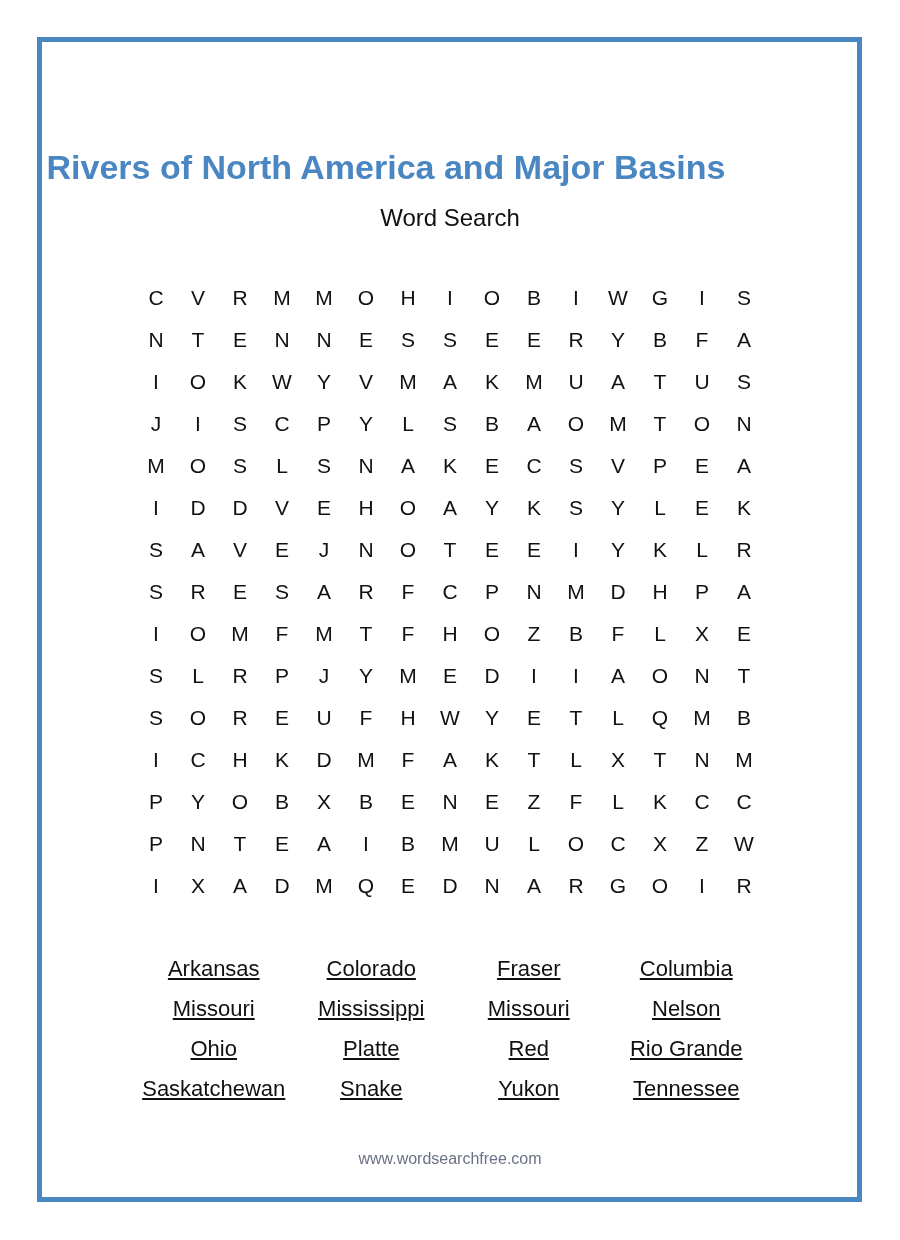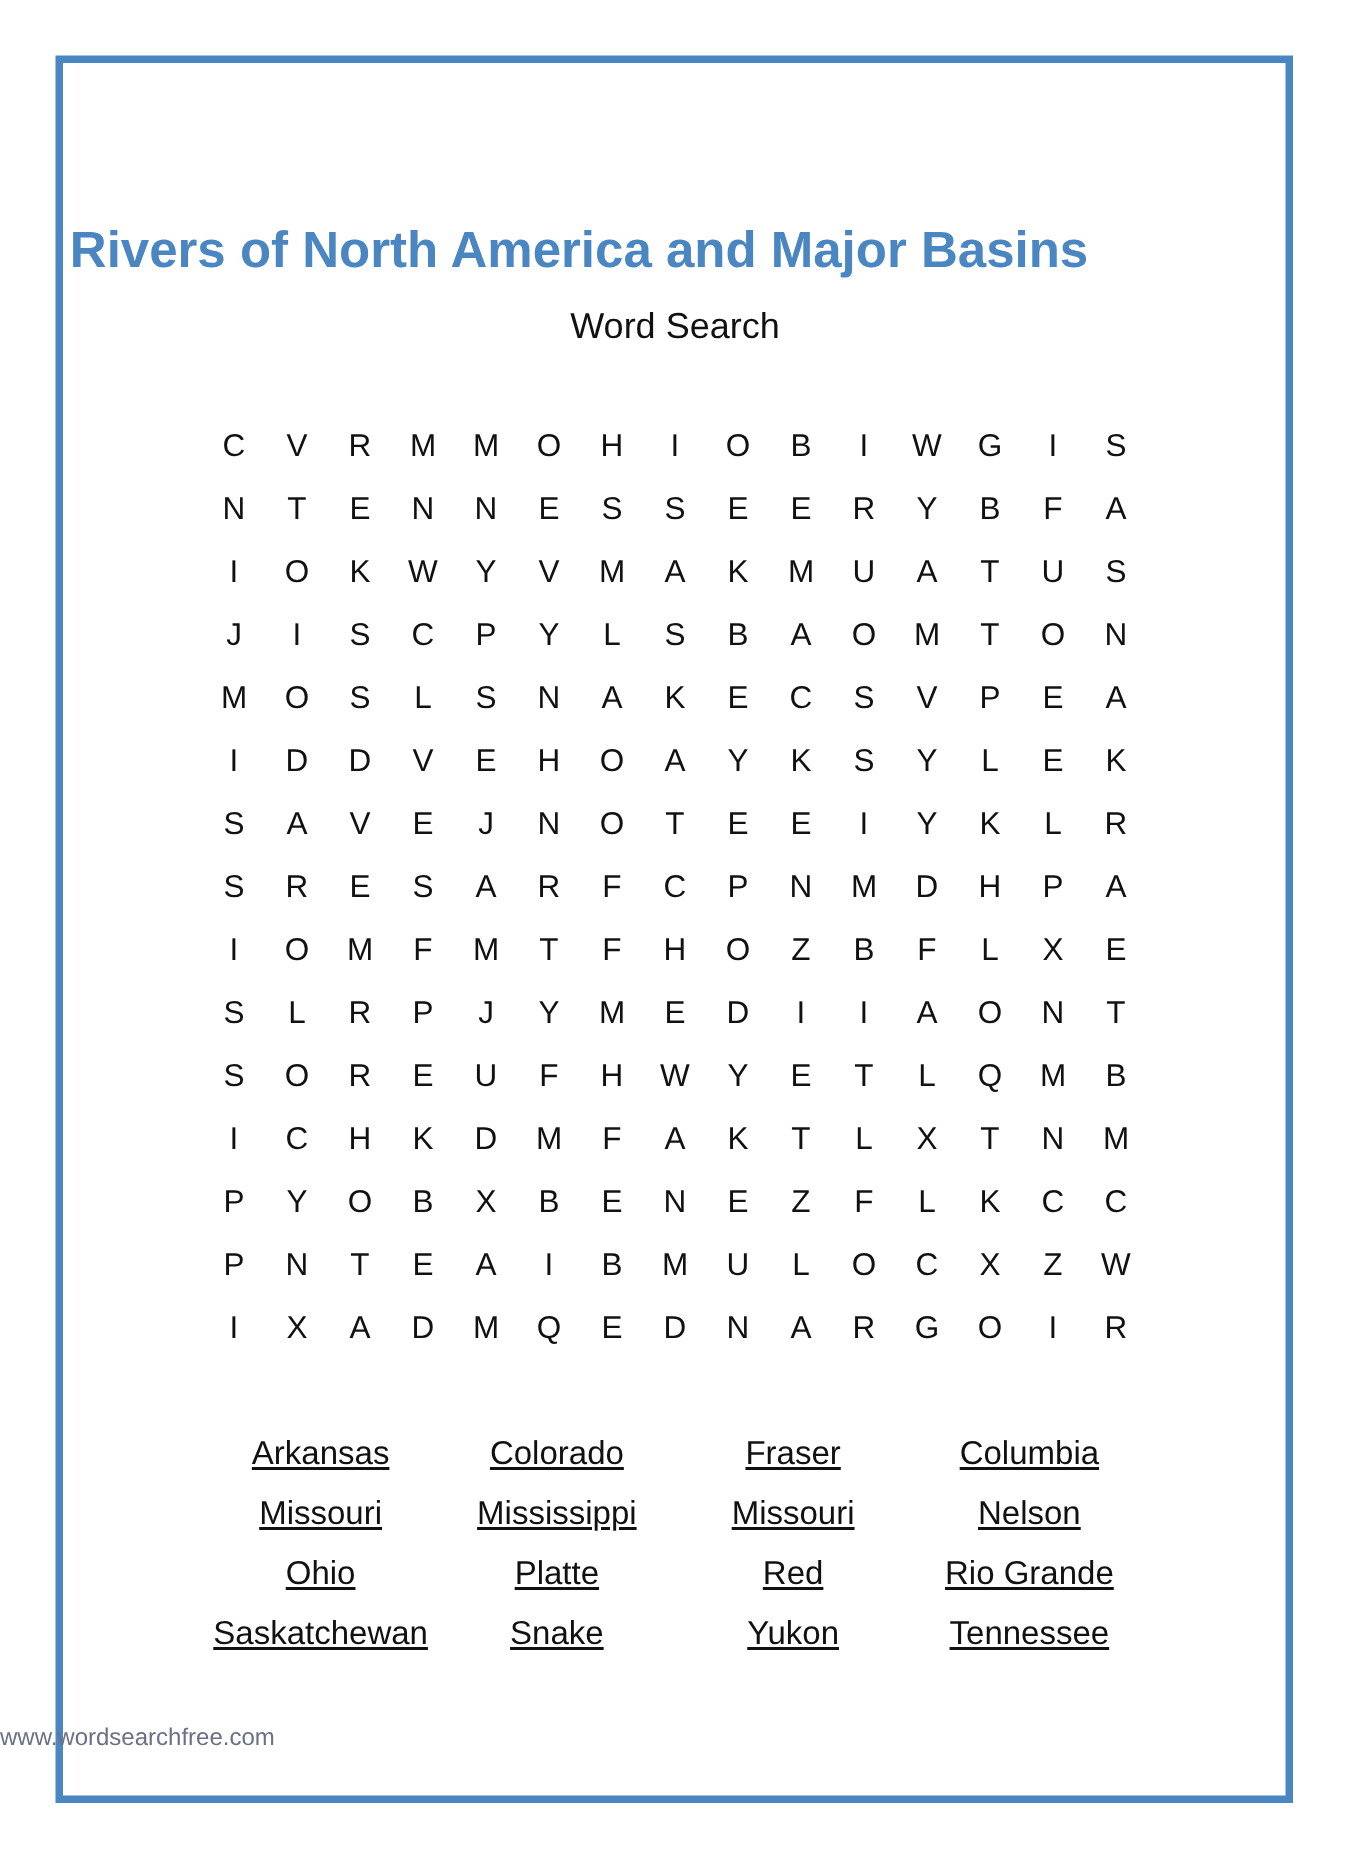--- a/index.html
+++ b/index.html
@@ -77,21 +77,21 @@
       font-size: 22px;
       color: #111111;
       white-space: nowrap;
       text-decoration: underline;
     }
     .footer {
       position: absolute;
       left: 0;
       top: 1148px;
       width: 900px;
-      text-align: left;
+      text-align: center;
       font-size: 16px;
       color: #6a7186;
       line-height: 22px;
     }
   </style>
 </head>
 <body>
 
 <div class="frame"></div>
 

